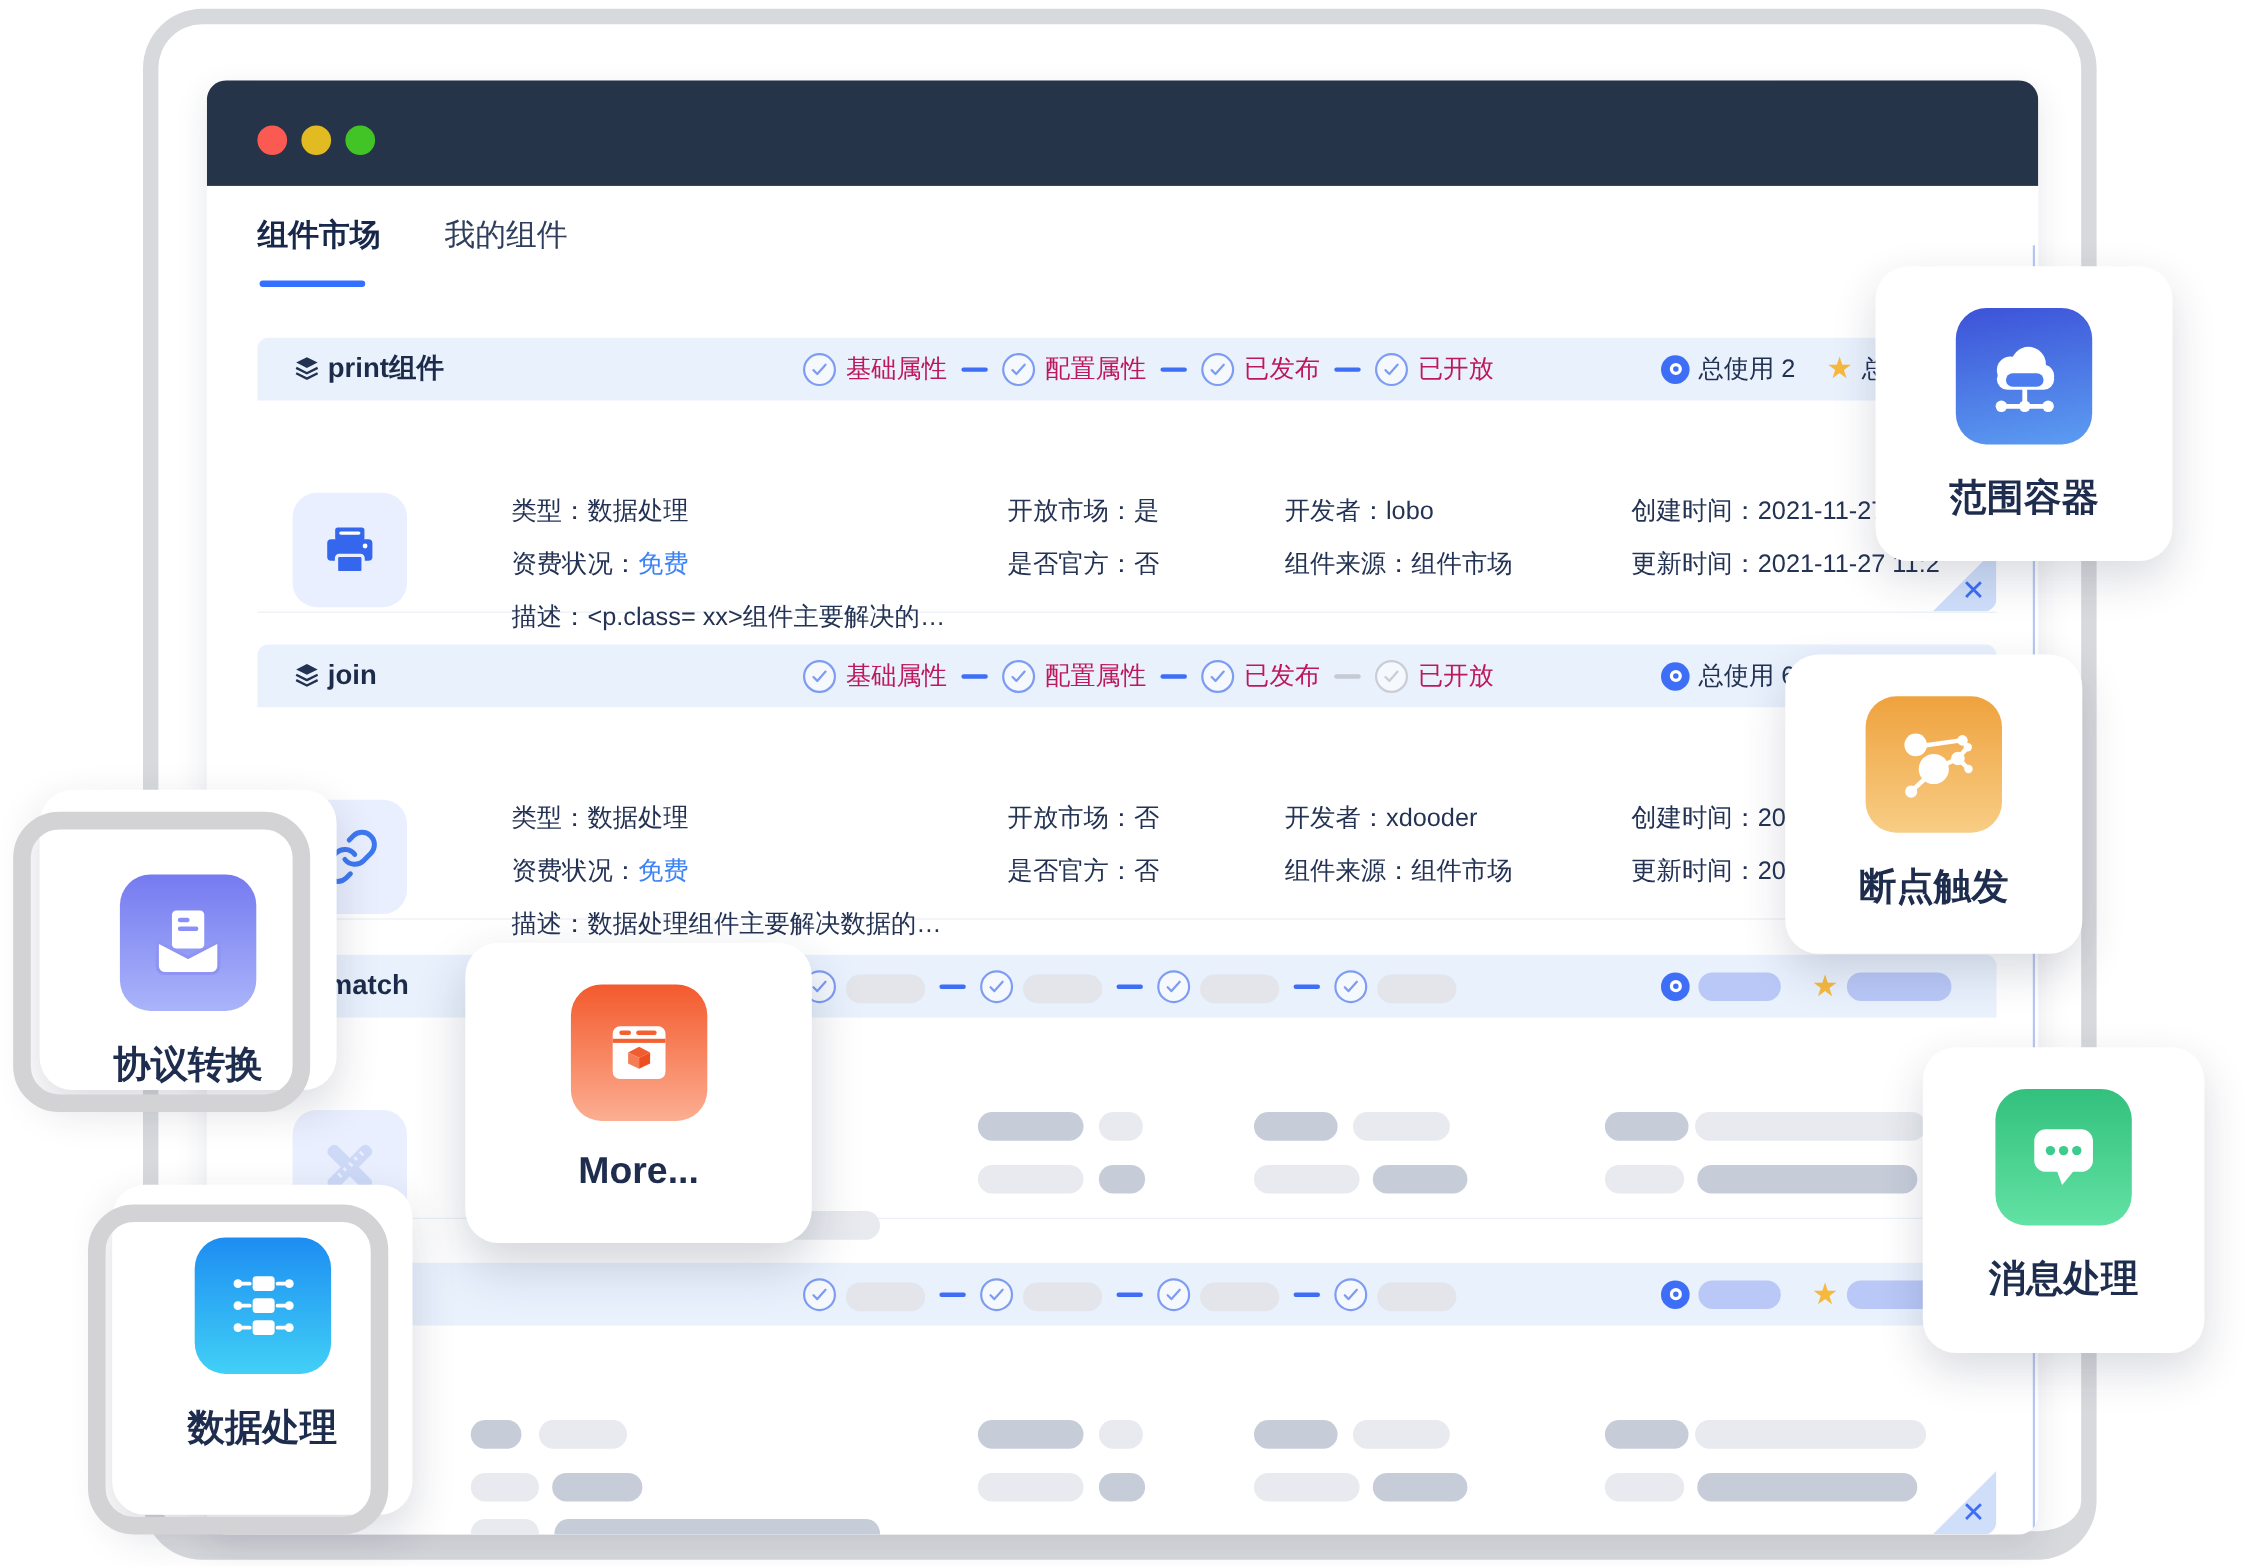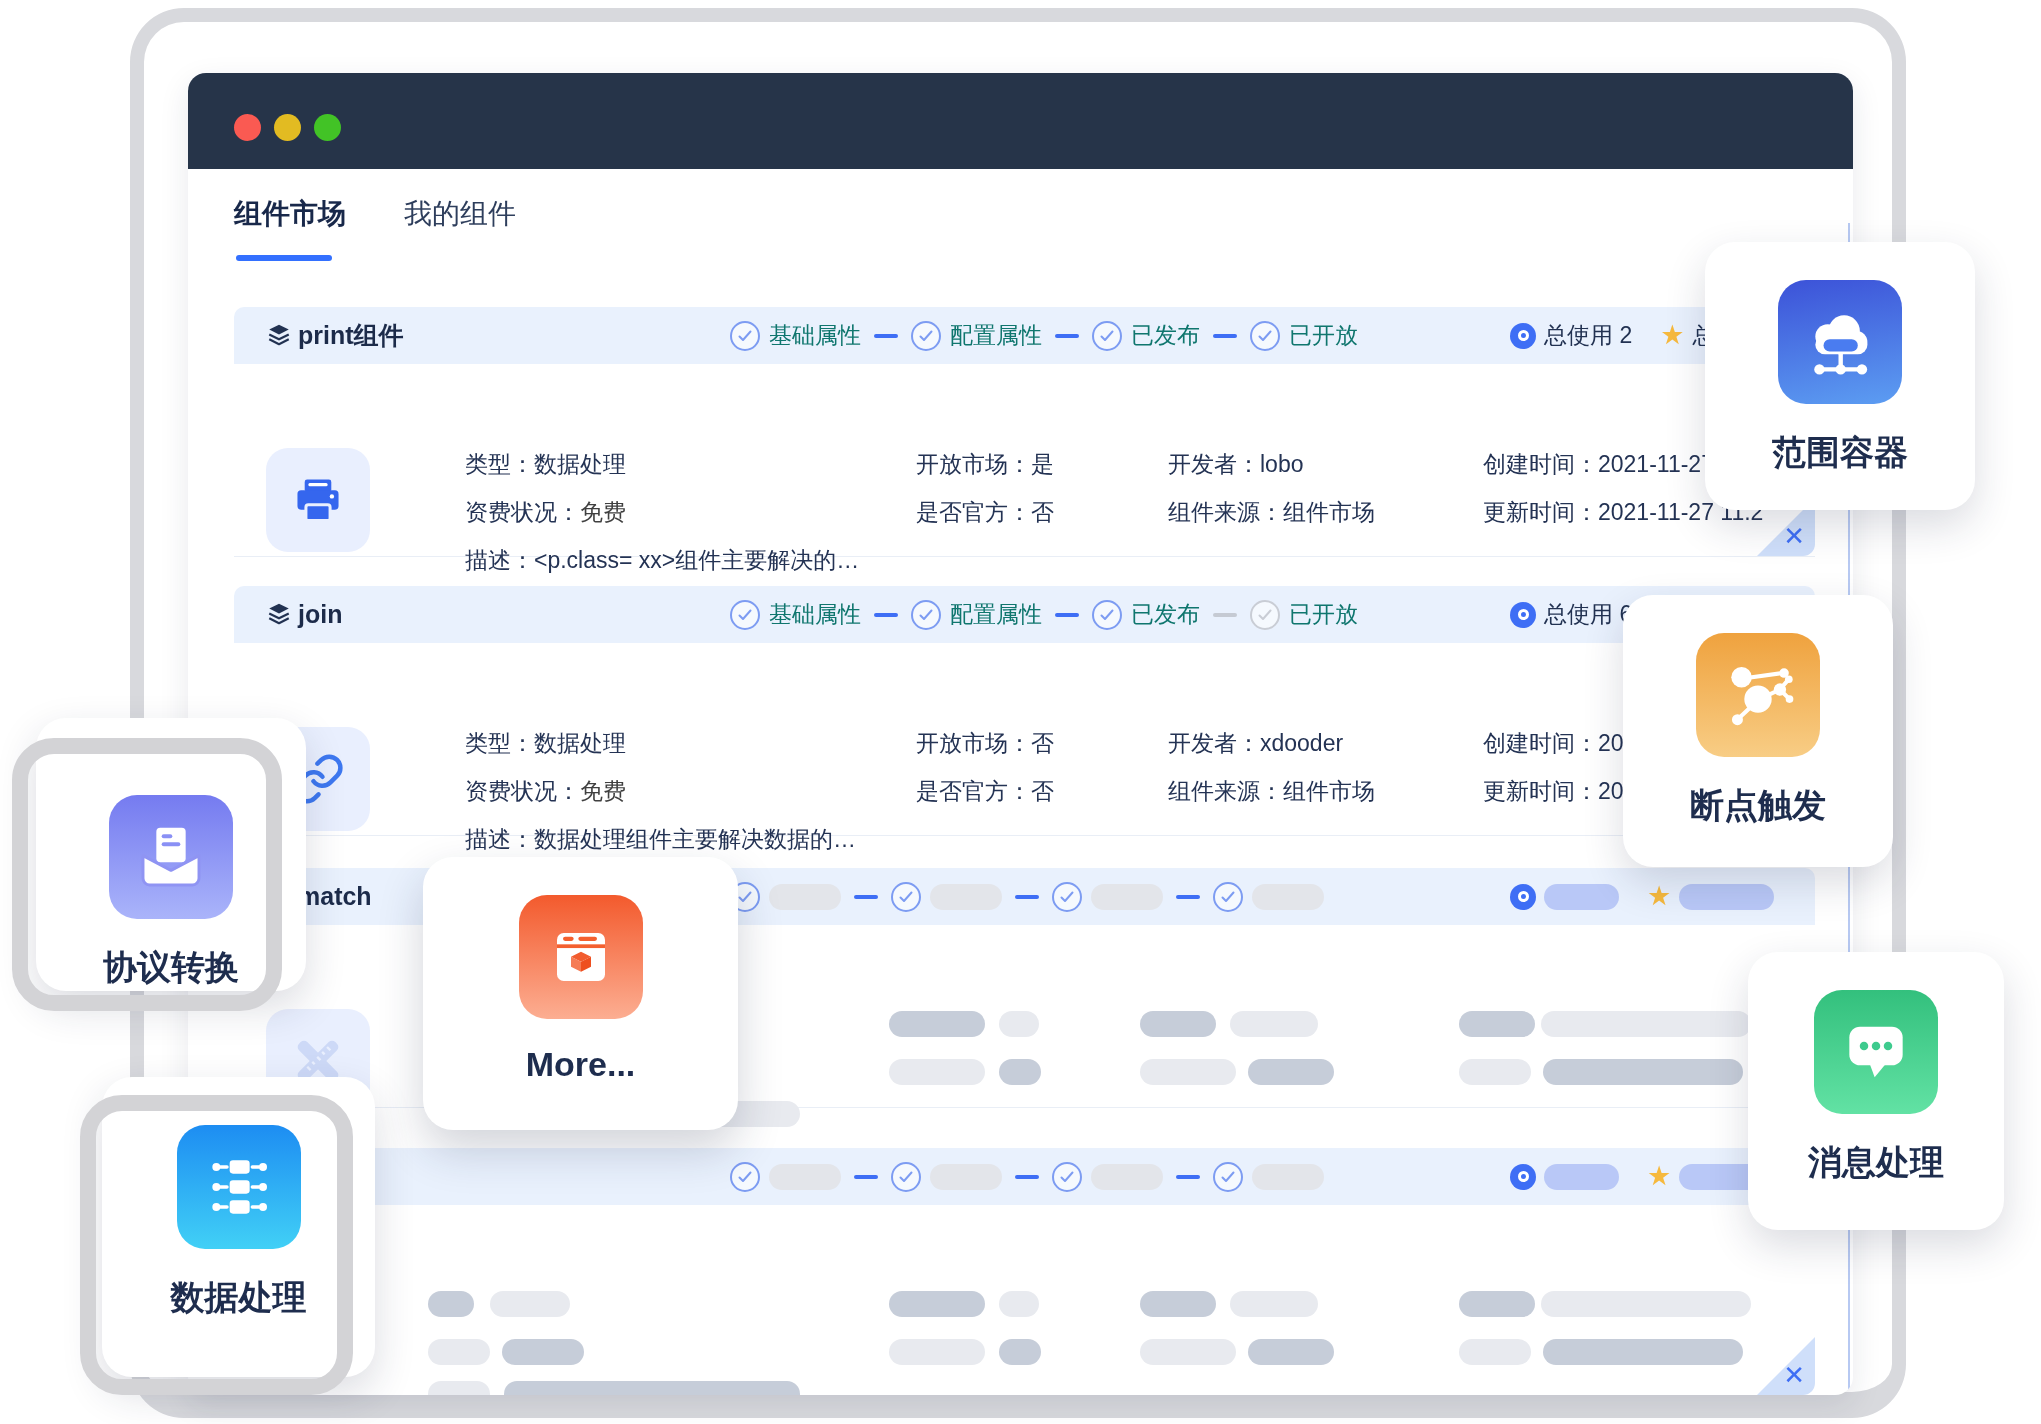--- a/index.html
+++ b/index.html
@@ -23,39 +23,39 @@
   .tab-underline { position:absolute; left:2px; bottom:0; width:96px; height:6px; border-radius:3px; background:#3370ff; }
 
   .vline { position:absolute; left:1660px; top:150px; bottom:0; width:2px; background:#b7c9f2; }
 
   
   .card { position:absolute; left:46px; width:1581px; background:#fff; border-bottom:1px solid #e9eef6; }
   .card-head { position:relative; height:57px; background:#e9f1fd; border-radius:10px 10px 0 0; }
   .stack { position:absolute; left:32px; top:15px; }
   .cname { position:absolute; left:64px; top:0; height:57px; line-height:57px; font-size:25px; font-weight:700; color:#1c2b4a; white-space:nowrap; }
   .steps { position:absolute; left:496px; top:0; height:57px; display:flex; align-items:center; }
-  .step { display:flex; align-items:center; gap:9px; font-size:23px; color:#0f766e; font-weight:500; white-space:nowrap; }
+  .step { display:flex; align-items:flex-end; gap:9px; font-size:23px; color:#be185d; font-weight:500; white-space:nowrap; }
   .ck { width:30px; height:30px; border:2px solid #7d9cf2; border-radius:50%; color:#7d9cf2;
         display:flex; align-items:center; justify-content:center; background:rgba(255,255,255,.55); flex:0 0 auto; }
   .ck.off { border-color:#c9cdd5; color:#c9cdd5; }
   .dash { width:24px; height:4px; border-radius:2px; background:#3e6ef5; margin:0 13px; flex:0 0 auto; }
   .dash.off { background:#c5cad3; }
   .hright { position:absolute; left:1276px; top:0; height:57px; display:flex; align-items:center; gap:8px;
             font-size:23px; color:#223252; white-space:nowrap; }
   .use-ic { width:26px; height:26px; border-radius:50%; background:#3e6ef5; display:flex; align-items:center; justify-content:center; }
   .use-ic i { width:11px; height:11px; border:3px solid #fff; border-radius:50%; }
   .star { color:#f6b93e; font-size:27px; margin-left:20px; line-height:1; }
 
   .card-body { position:relative; }
   .icon-box { position:absolute; left:32px; top:84px; width:104px; height:104px; border-radius:22px;
               background:#e9effe; display:flex; align-items:center; justify-content:center; }
   .bcol { position:absolute; top:76px; font-size:23px; color:#243354; white-space:nowrap;margin-left:28px; }
   .bcol p { height:48px; line-height:48px; }
   .c1 { left:203px; } .c2 { left:654px; } .c3 { left:906px; } .c4 { left:1221px; }
-  .green { color:#404040; }
+  .green { color:#3b82f6; }
 
   .pill { position:absolute; height:26px; border-radius:13px; }
   .pd { background:#c6cdd9; } .pl { background:#e8eaef; }
   .pg { background:#e3e5ea; border-radius:13px; height:26px; width:72px; }
   .pb { background:#b9c8f7; border-radius:13px; height:26px; }
 
   .fold { position:absolute; right:0; bottom:0; width:58px; height:58px; background:#cfdffa;
           clip-path:polygon(100% 0,0 100%,100% 100%); border-radius:0 0 12px 0; }
   .fold-x { position:absolute; right:10px; bottom:4px; font-size:26px; font-weight:700; color:#3e6ef5; cursor:pointer; }
 

